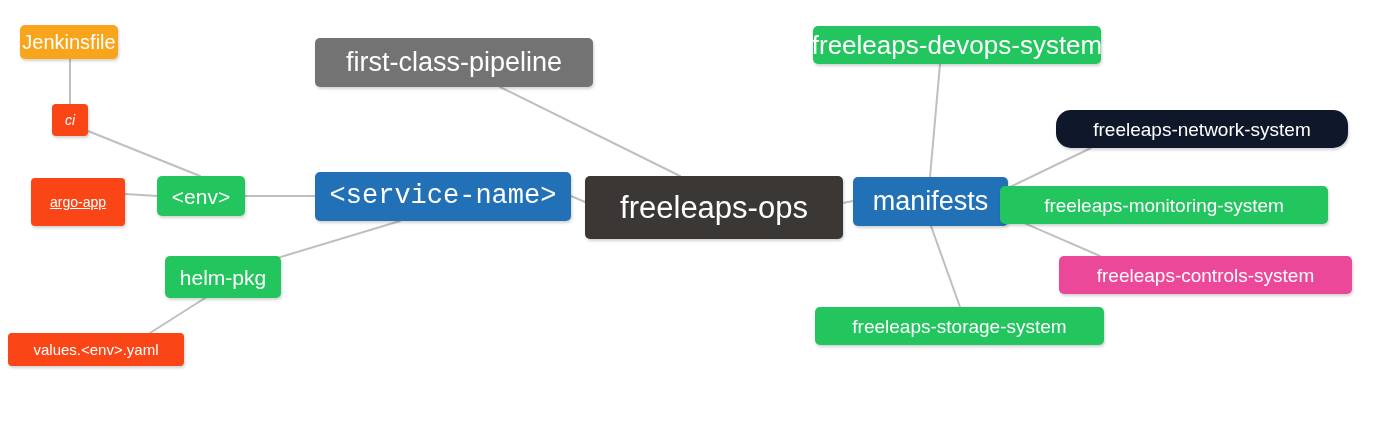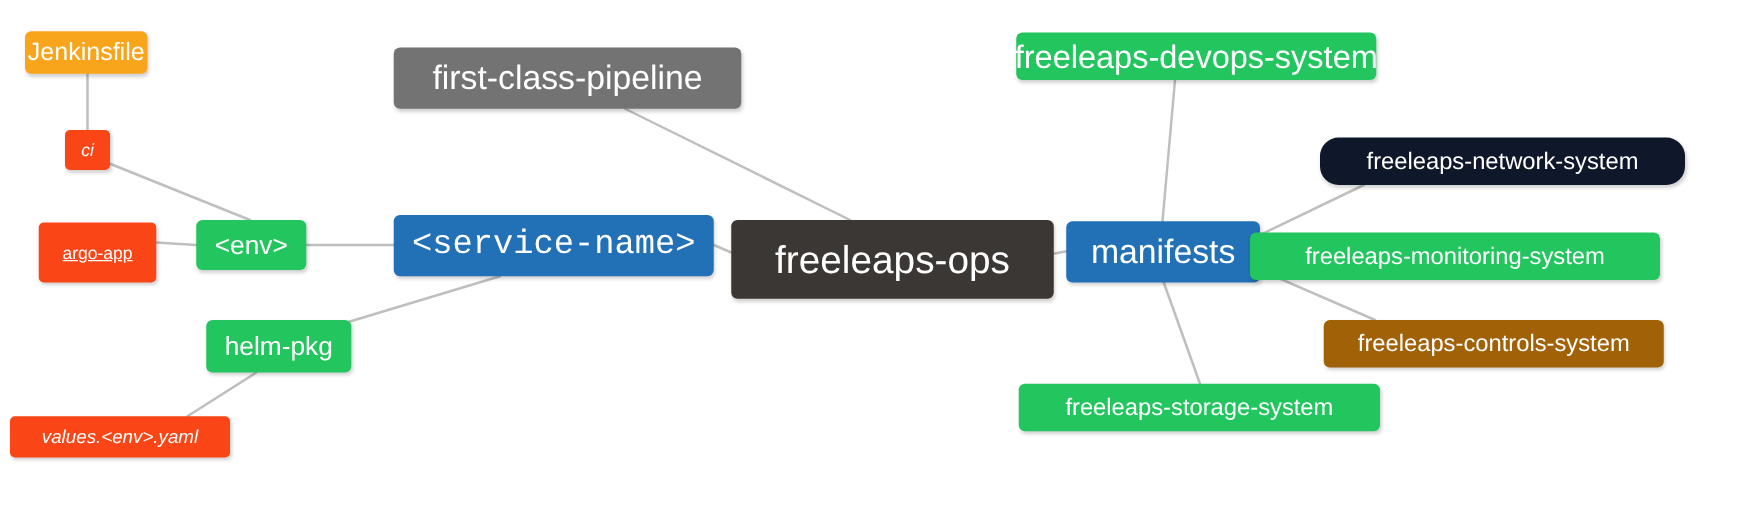--- a/index.html
+++ b/index.html
@@ -70,21 +70,21 @@
       </div>
       <div class="node" style="left: 31px; top: 178px; width: 94px; height: 48px; background: rgb(250, 70, 22); border-radius: 4px; font-size: 14px; text-decoration: underline;">
         <span class="node-label">argo-app</span>
       </div>
       <div class="node" style="left: 157px; top: 176px; width: 88px; height: 40px; background: rgb(35, 197, 94); border-radius: 5px; font-size: 21px;">
         <span class="node-label">&lt;env&gt;</span>
       </div>
       <div class="node" style="left: 148px; top: 256px; width: 116px; height: 42px; background: rgb(35, 197, 94); border-radius: 5px; font-size: 21px; margin-left: 17px;">
         <span class="node-label">helm-pkg</span>
       </div>
-      <div class="node" style="left: 8px; top: 333px; width: 176px; height: 33px; background: rgb(250, 70, 22); border-radius: 4px; font-size: 15px; font-style: italic;">
+      <div class="node" style="left: 8px; top: 333px; width: 176px; height: 33px; background: rgb(250, 70, 22); border-radius: 4px; font-size: 15px;">
         <span class="node-label">values.&lt;env&gt;.yaml</span>
       </div>
       <div class="node" style="left: 315px; top: 38px; width: 278px; height: 49px; background: #737373; border-radius: 5px; font-size: 27px;">
         <span class="node-label">first-class-pipeline</span>
       </div>
       <div class="node" style="left: 315px; top: 172px; width: 256px; height: 49px; background: rgb(34, 113, 182); border-radius: 5px; font-size: 27px; font-family: Liberation Mono, monospace;">
         <span class="node-label">&lt;service-name&gt;</span>
       </div>
       <div class="node" style="left: 585px; top: 176px; width: 258px; height: 63px; background: rgb(59, 55, 53); border-radius: 5px; font-size: 31px;">
         <span class="node-label">freeleaps-ops</span>
@@ -94,20 +94,20 @@
       </div>
       <div class="node" style="left: 798px; top: 26px; width: 288px; height: 38px; background: rgb(35, 197, 94); border-radius: 5px; font-size: 26px; margin-left: 15px;">
         <span class="node-label">freeleaps-devops-system</span>
       </div>
       <div class="node" style="left: 1056px; top: 110px; width: 292px; height: 38px; background: #0f172a; border-radius: 15px; font-size: 19px;">
         <span class="node-label">freeleaps-network-system</span>
       </div>
       <div class="node" style="left: 1000px; top: 186px; width: 328px; height: 38px; background: rgb(35, 197, 94); border-radius: 5px; font-size: 19px;">
         <span class="node-label">freeleaps-monitoring-system</span>
       </div>
-      <div class="node" style="left: 1059px; top: 256px; width: 272px; height: 38px; background: #a16207; border-radius: 5px; font-size: 19px;">
+      <div class="node" style="left: 1059px; top: 256px; width: 293px; height: 38px; background: #ec4899; border-radius: 5px; font-size: 19px;">
         <span class="node-label">freeleaps-controls-system</span>
       </div>
       <div class="node" style="left: 815px; top: 307px; width: 289px; height: 38px; background: rgb(35, 197, 94); border-radius: 5px; font-size: 19px;">
         <span class="node-label">freeleaps-storage-system</span>
       </div>
     </div>
 </div>
 
 </body></html>

